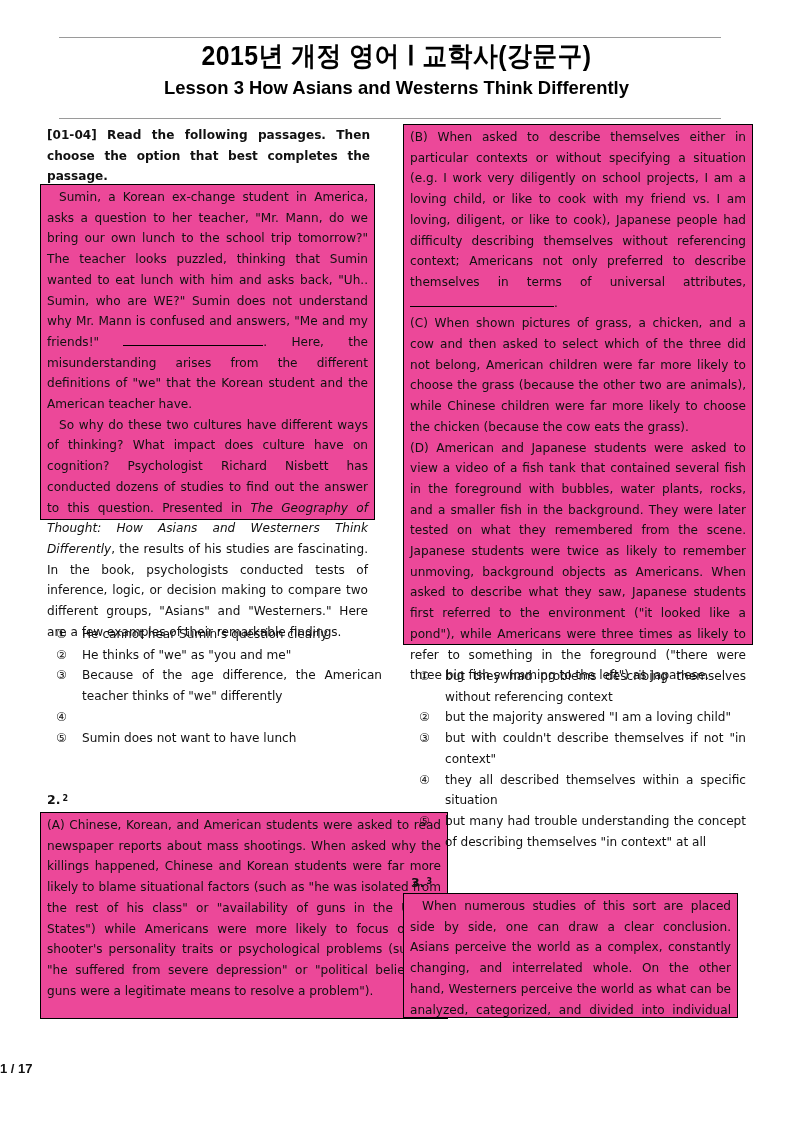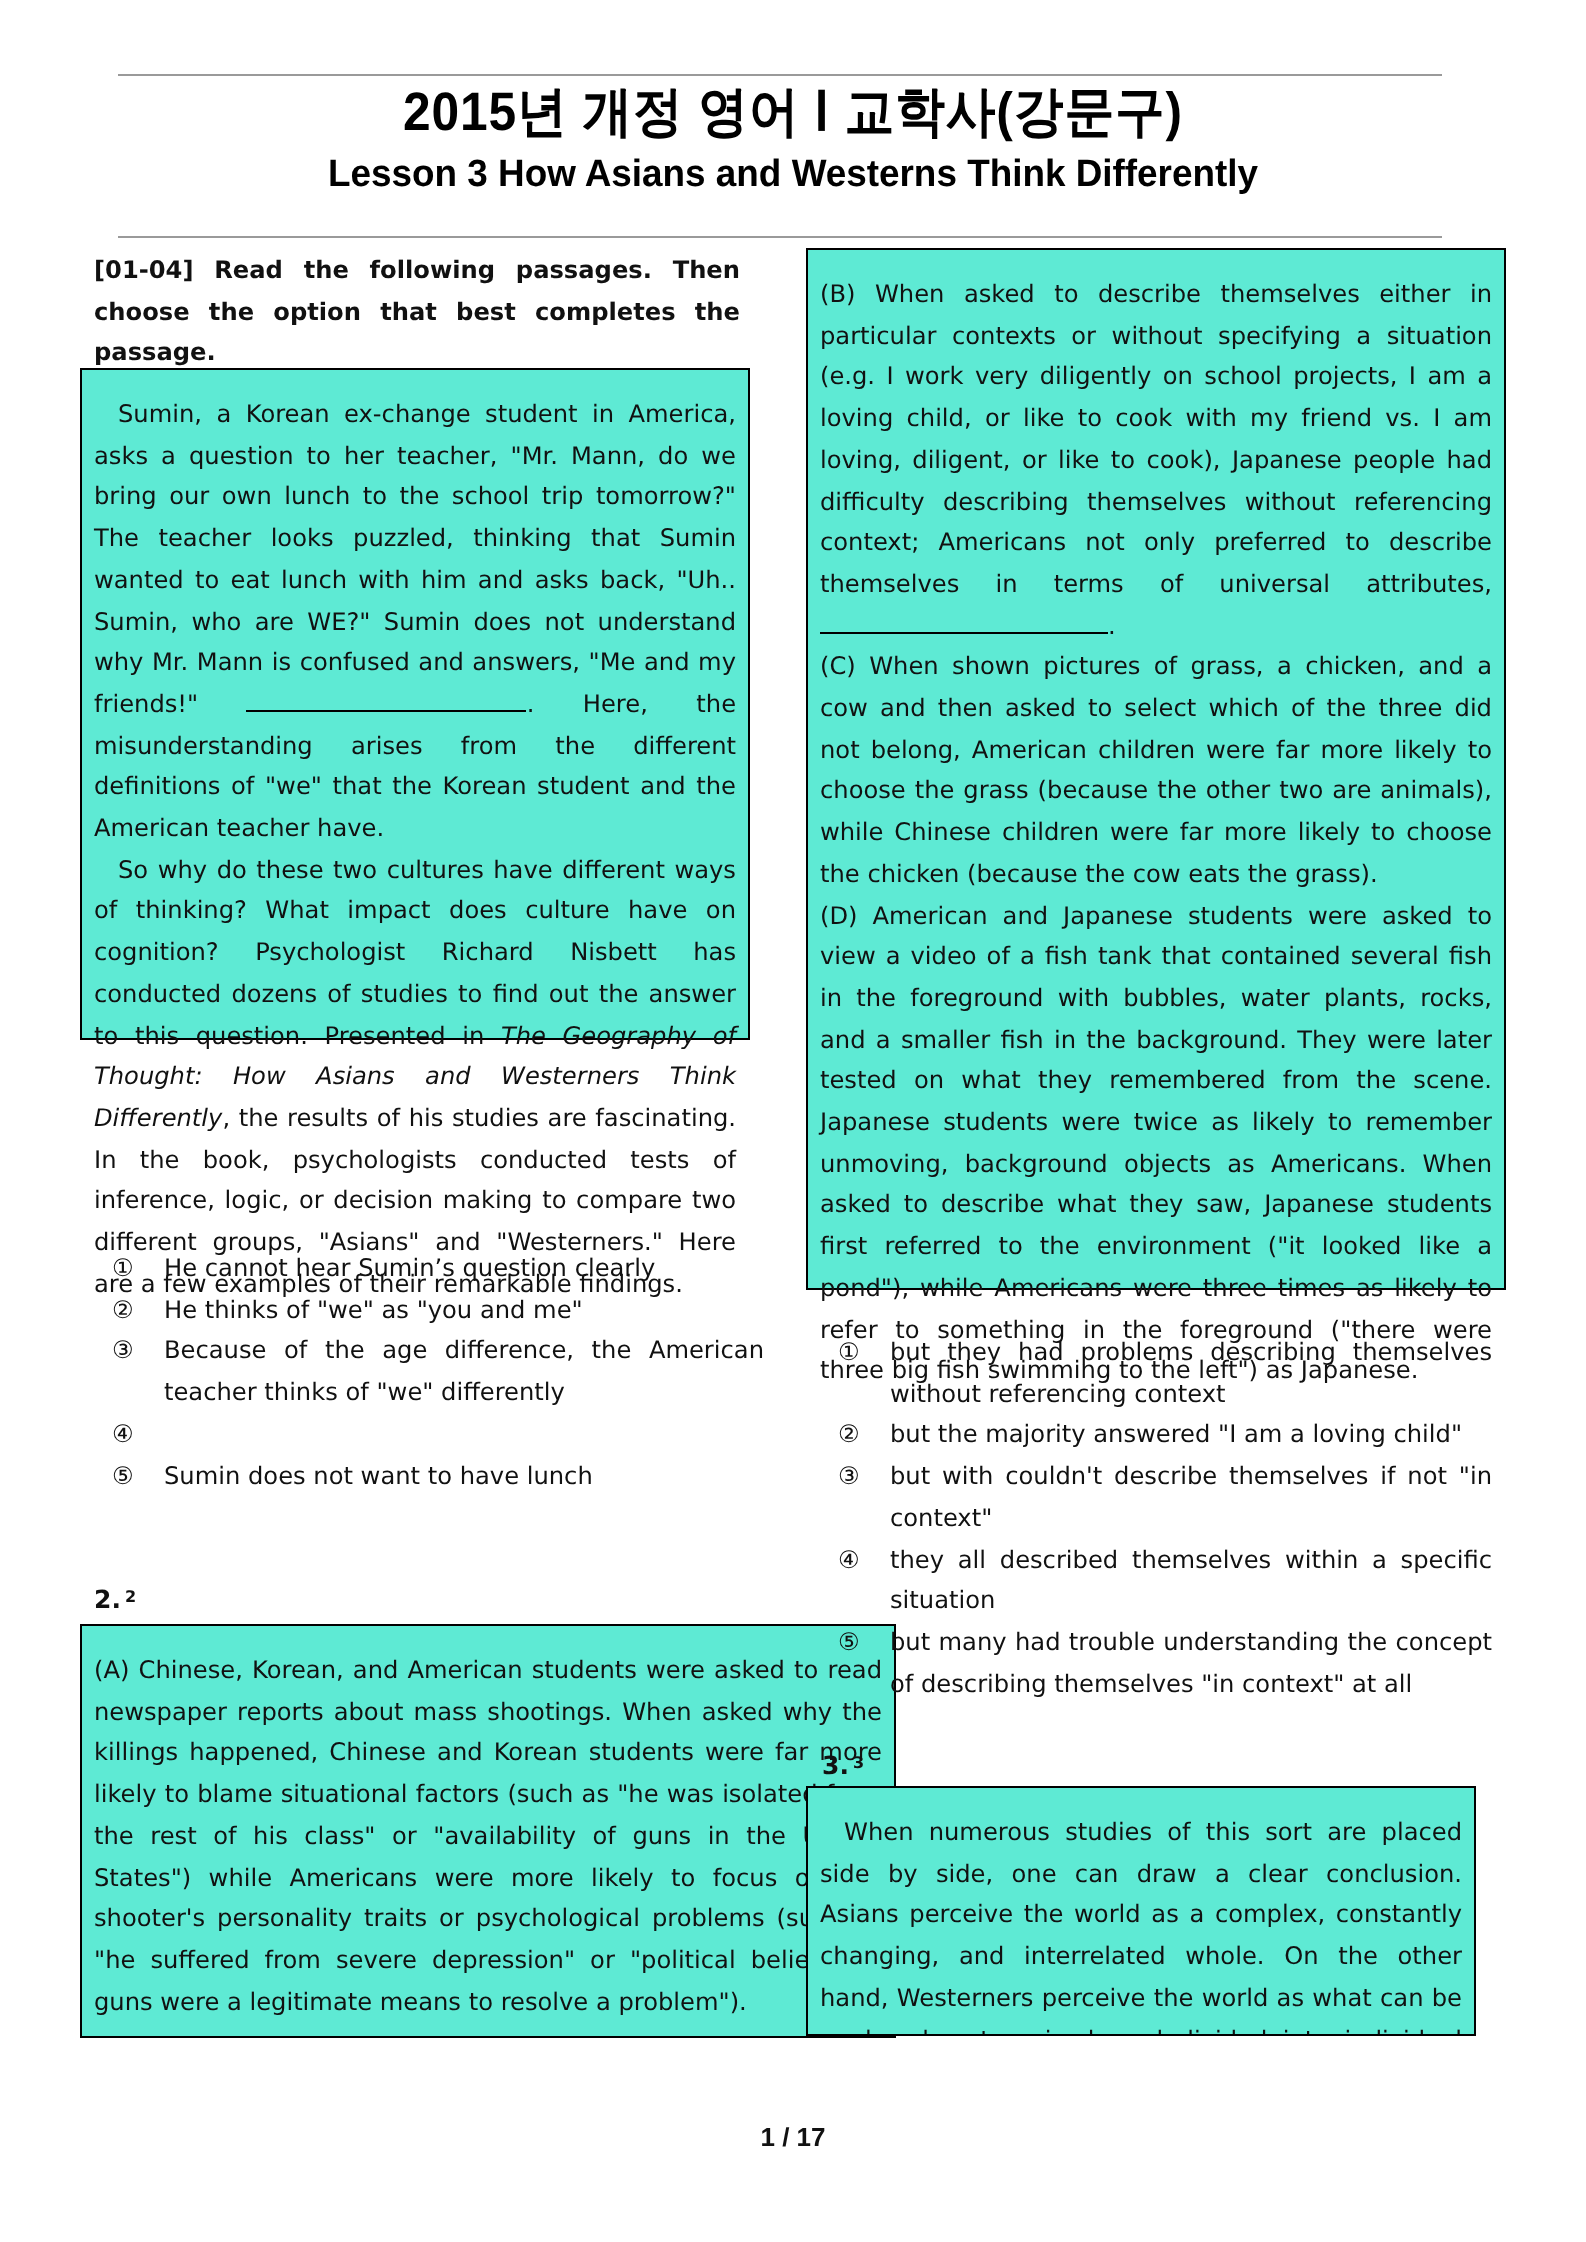--- a/index.html
+++ b/index.html
@@ -3,31 +3,31 @@
 <meta charset="utf-8">
 <style>
   html, body { margin:0; padding:0; background:#ffffff; }
   body { width:793px; height:1121px; position:relative; overflow:hidden; font-family:"DejaVu Sans", sans-serif; color:#111; }
   .hr { position:absolute; left:59px; width:662px; height:1px; background:#9a9a9a; }
   .title { position:absolute; left:0; width:793px; text-align:center; font-family:"Liberation Sans", sans-serif; font-weight:bold; color:#000; }
   .t1 { top:38px; font-size:27px; letter-spacing:0.5px; transform:scaleX(0.92); }
   .t2 { top:77px; font-size:19px; transform:scaleX(0.97); }
   .txt { font-size:12.1px; line-height:20.7px; text-align:justify; }
   .block { position:absolute; }
-  .box { position:absolute; border:1.2px solid #000; padding:12px 6px 0 6px; box-sizing:border-box; background:#5eead4; }
+  .box { position:absolute; border:1.2px solid #000; padding:2px 6px 0 6px; box-sizing:border-box; background:#ec4899; }
   .bold { font-weight:bold; }
   .qnum { font-weight:bold; font-size:12.5px; }
   .qnum sup { font-size:8px; vertical-align:top; position:relative; top:-1px; margin-left:2px; }
   .indent { text-indent:12px; }
   .opts { position:absolute; }
   .opt { display:flex; font-size:12.1px; line-height:20.7px; }
   .opt .num { width:34px; flex:none; padding-left:8px; box-sizing:border-box; }
   .opt .otext { flex:1; text-align:justify; }
   .blank { display:inline-block; border-bottom:1px solid #000; height:13px; vertical-align:baseline; }
-  .footer { position:absolute; top:1061px; left:0; width:793px; text-align:center; font-family:"Liberation Sans", sans-serif; font-weight:bold; font-size:13px; }
+  .footer { position:absolute; top:1061px; left:0; width:793px; text-align:left; font-family:"Liberation Sans", sans-serif; font-weight:bold; font-size:13px; }
   p { margin:0; }
 </style>
 </head>
 <body>
 
 <div class="hr" style="top:37px;"></div>
 <div class="title t1">2015년 개정 영어 Ⅰ 교학사(강문구)</div>
 <div class="title t2">Lesson 3 How Asians and Westerns Think Differently</div>
 <div class="hr" style="top:118px;"></div>
 

